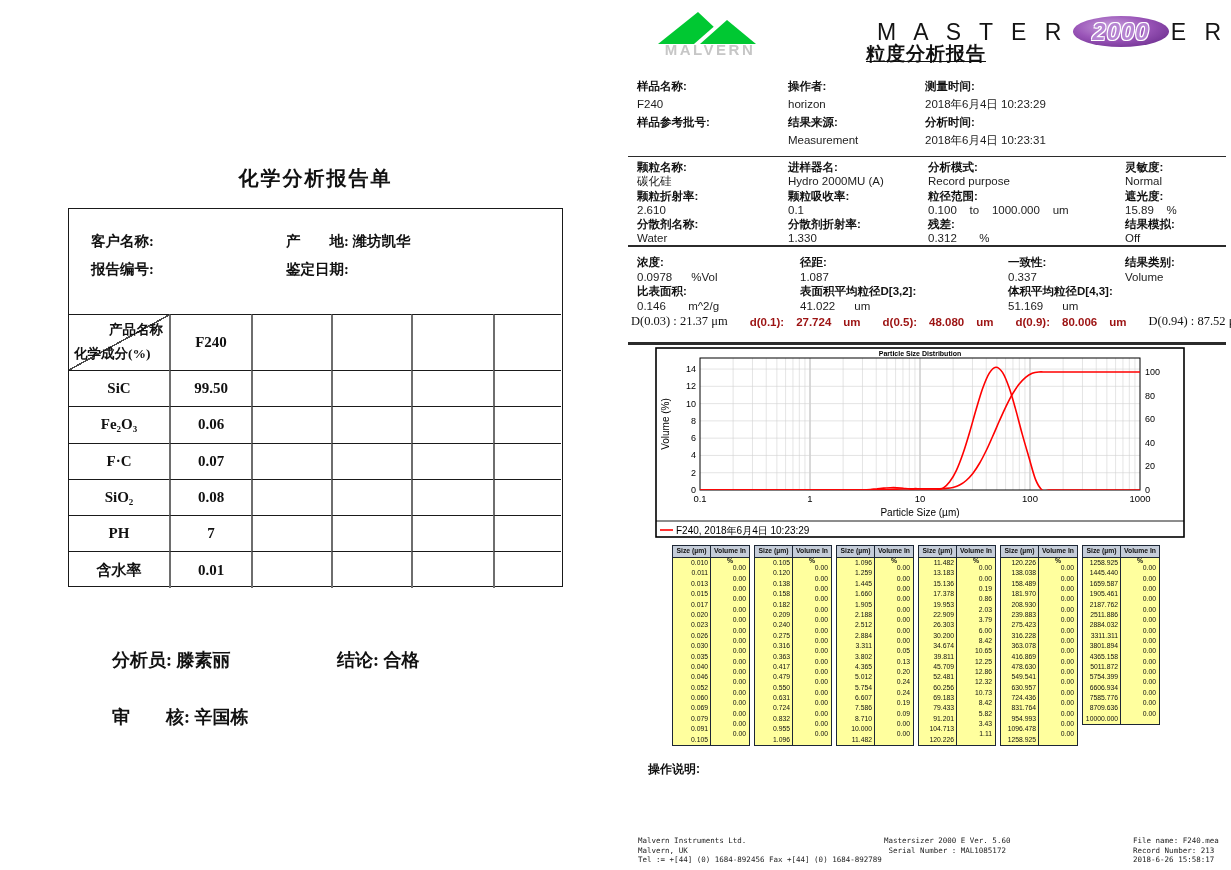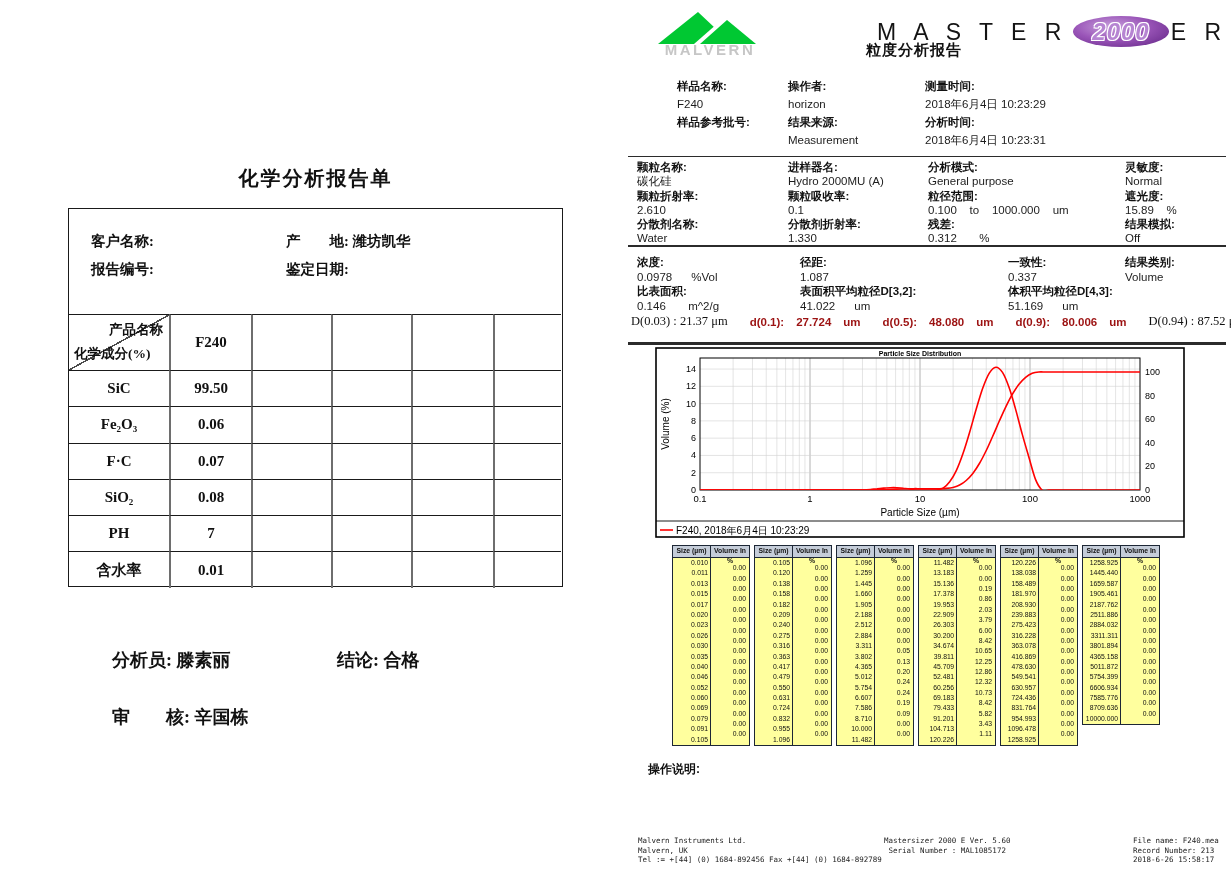--- a/index.html
+++ b/index.html
@@ -27,21 +27,21 @@
   .diag .db{position:absolute;left:5px;bottom:7px;font-size:13.5px;}
   .l-sign{font-family:"Liberation Serif",serif;font-weight:bold;font-size:18px;white-space:pre;}
 
   
   .mal-word{left:877px;top:19px;font-size:23px;letter-spacing:6px;color:#141414;font-weight:500;}
   .badge{left:1073px;top:16px;width:96px;height:31px;border-radius:50%;
          background:radial-gradient(ellipse at 40% 35%, #c9a2dd 0%, #9a55b8 45%, #6e2f90 85%, #5a2478 100%);
          display:flex;align-items:center;justify-content:center;}
   .badge span{font-style:italic;font-weight:bold;font-size:24px;color:#b684d2;
               text-shadow:-1px -1px 0 #fff,1px -1px 0 #fff,-1px 1px 0 #fff,1px 1px 0 #fff;letter-spacing:1px;}
-  .r-sub{left:866px;top:41px;font-weight:bold;font-size:15px;letter-spacing:1px;}
+  .r-sub{left:866px;top:41px;font-weight:bold;font-size:19px;letter-spacing:1px;text-decoration:underline;}
   .fcol{position:absolute;white-space:pre;}
   .fcol .lbl{font-weight:bold;font-size:11.5px;}
   .fcol .val{font-size:11.5px;color:#1c1c1c;}
   .rule{position:absolute;left:628px;width:598px;background:#2b2b2b;}
   .d-row{left:631px;top:314px;width:575px;display:flex;align-items:center;column-gap:22px;}
   .d-plain{font-family:"Liberation Serif",serif;font-size:12.5px;white-space:pre;}
   .d-red{display:inline-flex;column-gap:12px;font-weight:bold;font-size:11.5px;color:#9c1212;white-space:pre;}
   .notes{left:648px;top:761px;font-weight:bold;font-size:12px;}
   .foot{position:absolute;top:836px;font-family:"DejaVu Sans Mono",monospace;font-size:7.5px;
         line-height:9.5px;color:#222;white-space:pre;}
@@ -132,29 +132,29 @@
     <text x="60" y="49" text-anchor="middle" font-family="Liberation Sans, sans-serif" font-size="15" font-weight="bold" letter-spacing="2.5" fill="#c6c6c6">MALVERN</text>
   </svg>
 
   <div class="abs mal-word">M A S T E R S I Z E R</div>
   <div class="abs badge">
     <span>2000</span>
   </div>
   <div class="abs r-sub">粒度分析报告</div>
 
   <div id="sample-section">
-      <div class="fcol abs" style="left: 637px; top: 77px; line-height: 18px; margin-left: 40px;"><div class="lbl">样品名称:</div><div class="val">F240</div><div class="lbl">样品参考批号:</div><div class="val">&nbsp;</div></div>
+      <div class="fcol abs" style="left: 637px; top: 77px; line-height: 18px;"><div class="lbl">样品名称:</div><div class="val">F240</div><div class="lbl">样品参考批号:</div><div class="val">&nbsp;</div></div>
       <div class="fcol abs" style="left: 788px; top: 77px; line-height: 18px;"><div class="lbl">操作者:</div><div class="val">horizon</div><div class="lbl">结果来源:</div><div class="val">Measurement</div></div>
       <div class="fcol abs" style="left: 925px; top: 77px; line-height: 18px;"><div class="lbl">测量时间:</div><div class="val">2018年6月4日 10:23:29</div><div class="lbl">分析时间:</div><div class="val">2018年6月4日 10:23:31</div></div>
     </div>
   <div class="rule" style="top:156px;height:1px;"></div>
   <div id="particle-section">
       <div class="fcol abs" style="left: 637px; top: 160px; line-height: 14.3px;"><div class="lbl">颗粒名称:</div><div class="val">碳化硅</div><div class="lbl">颗粒折射率:</div><div class="val">2.610</div><div class="lbl">分散剂名称:</div><div class="val">Water</div></div>
       <div class="fcol abs" style="left: 788px; top: 160px; line-height: 14.3px;"><div class="lbl">进样器名:</div><div class="val">Hydro 2000MU (A)</div><div class="lbl">颗粒吸收率:</div><div class="val">0.1</div><div class="lbl">分散剂折射率:</div><div class="val">1.330</div></div>
-      <div class="fcol abs" style="left: 928px; top: 160px; line-height: 14.3px;"><div class="lbl">分析模式:</div><div class="val">General purpose</div><div class="lbl">粒径范围:</div><div class="val">0.100    to    1000.000    um</div><div class="lbl">残差:</div><div class="val">0.312       %</div></div>
+      <div class="fcol abs" style="left: 928px; top: 160px; line-height: 14.3px;"><div class="lbl">分析模式:</div><div class="val">Record purpose</div><div class="lbl">粒径范围:</div><div class="val">0.100    to    1000.000    um</div><div class="lbl">残差:</div><div class="val">0.312       %</div></div>
       <div class="fcol abs" style="left: 1125px; top: 160px; line-height: 14.3px;"><div class="lbl">灵敏度:</div><div class="val">Normal</div><div class="lbl">遮光度:</div><div class="val">15.89    %</div><div class="lbl">结果模拟:</div><div class="val">Off</div></div>
     </div>
   <div class="rule" style="top:245px;height:2.2px;"></div>
   <div id="result-section">
       <div class="fcol abs" style="left: 637px; top: 255px; line-height: 14.6px;"><div class="lbl">浓度:</div><div class="val">0.0978      %Vol</div><div class="lbl">比表面积:</div><div class="val">0.146       m^2/g</div></div>
       <div class="fcol abs" style="left: 800px; top: 255px; line-height: 14.6px;"><div class="lbl">径距:</div><div class="val">1.087</div><div class="lbl">表面积平均粒径D[3,2]:</div><div class="val">41.022      um</div></div>
       <div class="fcol abs" style="left: 1008px; top: 255px; line-height: 14.6px;"><div class="lbl">一致性:</div><div class="val">0.337</div><div class="lbl">体积平均粒径D[4,3]:</div><div class="val">51.169      um</div></div>
       <div class="fcol abs" style="left: 1125px; top: 255px; line-height: 14.6px;"><div class="lbl">结果类别:</div><div class="val">Volume</div><div class="lbl"></div><div class="val">&nbsp;</div></div>
     </div>
 

